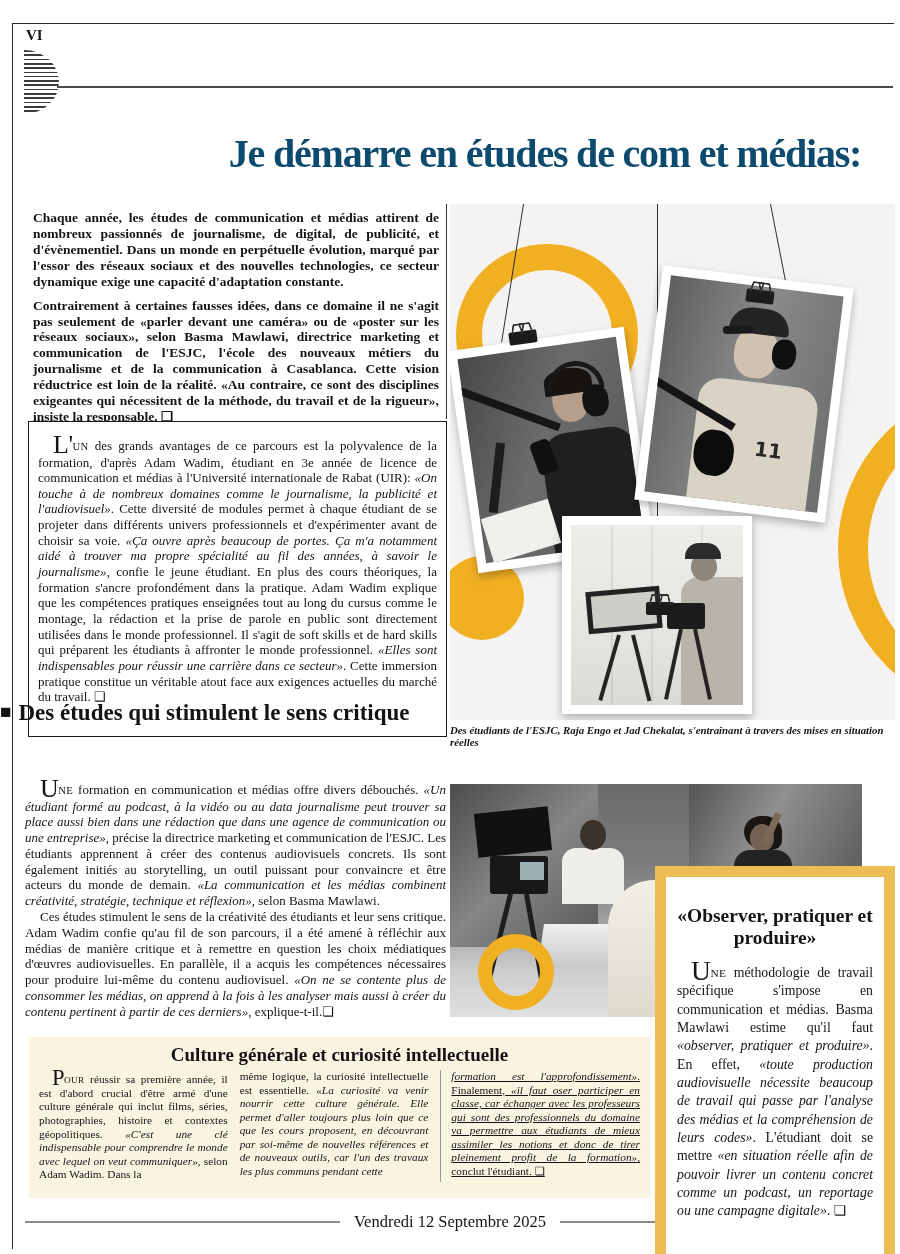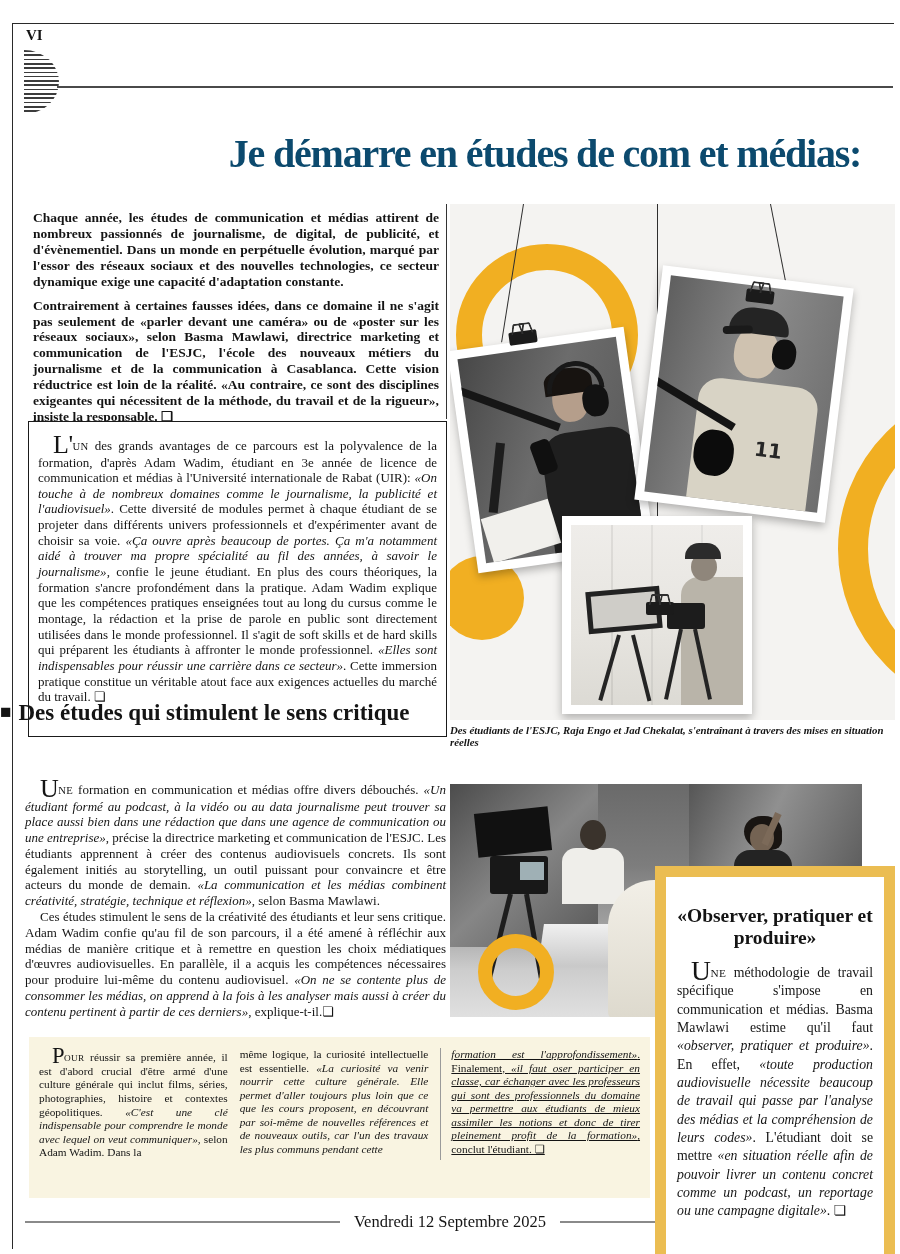--- a/index.html
+++ b/index.html
@@ -242,20 +242,21 @@
   <div class="abs st-ring"></div>
   <div class="abs st-hijab"></div>
 </div>
 
 <aside class="abs sidebar">
   <h3>«Observer, pratiquer et produire»</h3>
   <p><span class="dc">U</span><span class="sc">NE</span><span> méthodologie de travail spécifique s'impose en communication et médias. Basma Mawlawi estime qu'il faut </span><span class="it">«observer, pratiquer et produire»</span><span>. En effet, </span><span class="it">«toute production audiovisuelle nécessite beaucoup de travail qui passe par l'analyse des médias et la compréhension de leurs codes»</span><span>. L'étudiant doit se mettre </span><span class="it">«en situation réelle afin de pouvoir livrer un contenu concret comme un podcast, un reportage ou une campagne digitale»</span><span>. ❏</span></p>
 </aside>
 
 <section class="abs culture">
+  <h3>Culture générale et curiosité intellectuelle</h3>
   <div class="cols">
     <p class="col first"><span class="dc">P</span><span class="sc">OUR</span><span> réussir sa première année, il est d'abord crucial d'être armé d'une culture générale qui inclut films, séries, photographies, histoire et contextes géopolitiques. </span><span class="it">«C'est une clé indispensable pour comprendre le monde avec lequel on veut communiquer»</span><span>, selon Adam Wadim. Dans la</span></p>
     <p class="col"><span>même logique, la curiosité intellectuelle est essentielle. </span><span class="it">«La curiosité va venir nourrir cette culture générale. Elle permet d'aller toujours plus loin que ce que les cours proposent, en découvrant par soi-même de nouvelles références et de nouveaux outils, car l'un des travaux les plus communs pendant cette</span></p>
     <p class="col rule"><span class="it">formation est l'approfondissement»</span><span>. Finalement, </span><span class="it">«il faut oser participer en classe, car échanger avec les professeurs qui sont des professionnels du domaine va permettre aux étudiants de mieux assimiler les notions et donc de tirer pleinement profit de la formation»</span><span>, conclut l'étudiant. ❏</span></p>
   </div>
 </section>
 
 <footer class="abs footer">
   <span class="fline"></span>
   <span class="fdate">Vendredi 12 Septembre 2025</span>

